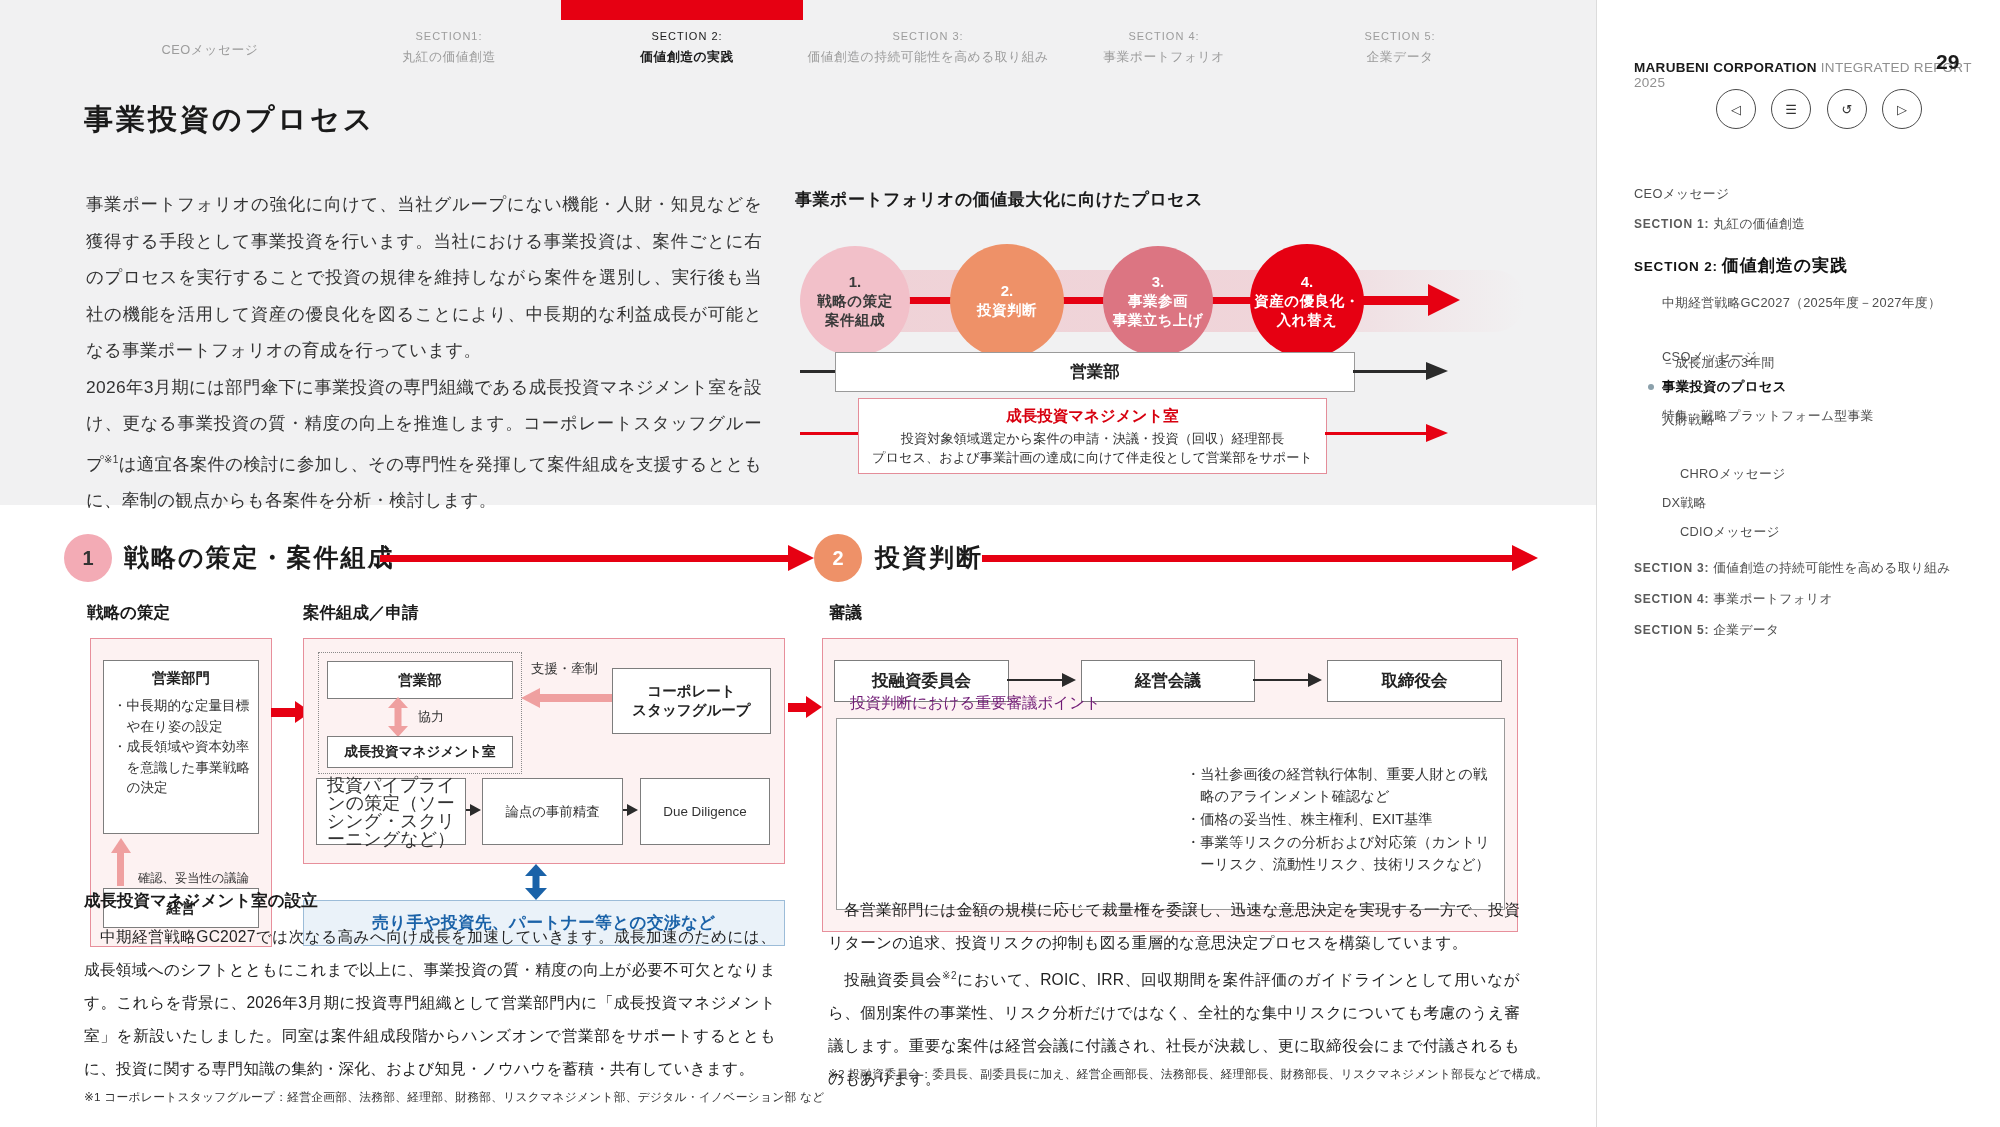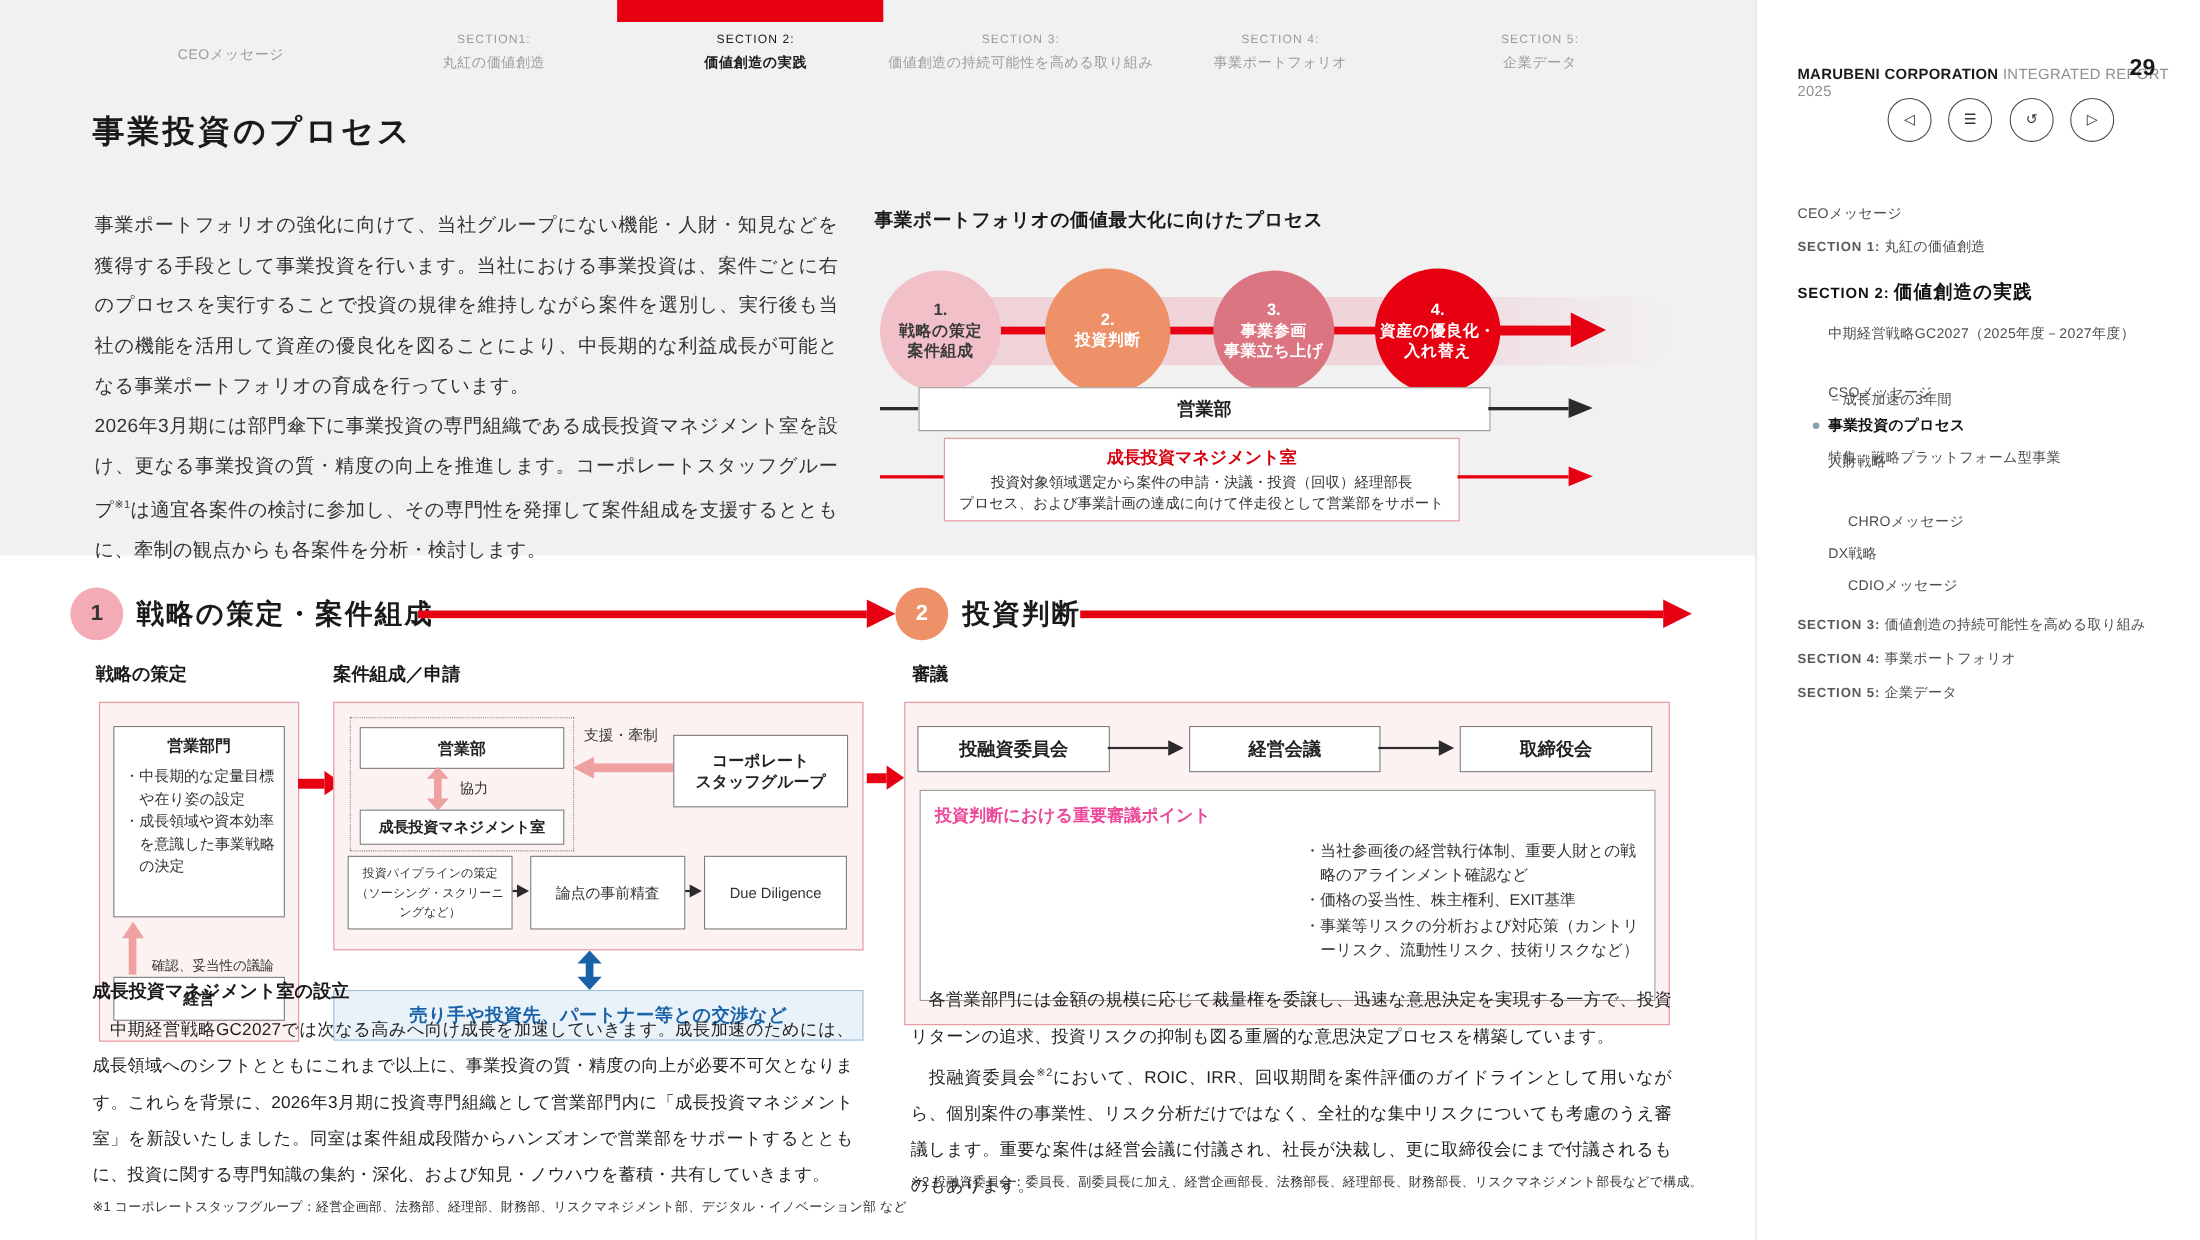--- a/index.html
+++ b/index.html
@@ -209,21 +209,21 @@
 
   <div class="smalllabel" style="left:531px;top:660px;font-size:13.4px;">支援・牽制</div>
   <div class="abs" style="left:540px;top:694px;width:72px;height:8px;background:#efa0a0;"></div>
   <div class="abs" style="left:521px;top:688px;width:0;height:0;border-top:10px solid transparent;border-bottom:10px solid transparent;border-right:19px solid #efa0a0;"></div>
   <div class="wbox" style="left:612px;top:668px;width:157px;height:64px;display:flex;flex-direction:column;align-items:center;justify-content:center;">
     <div class="bt">コーポレート</div>
     <div class="bt">スタッフグループ</div>
   </div>
 
   <div class="wbox" style="left:316px;top:778px;width:148px;height:65px;display:flex;align-items:center;justify-content:center;text-align:center;">
-    <span style="font-size:11px;color:#333;line-height:18px;padding:0 5px;">投資パイプラインの策定（ソーシング・スクリーニングなど）</span>
+    <span style="font-size:18px;color:#333;line-height:18px;padding:0 5px;">投資パイプラインの策定（ソーシング・スクリーニングなど）</span>
   </div>
   <div class="shaft-black" style="left:466px;top:809px;width:8px;height:2px;"></div>
   <div class="tri-r" style="left:470px;top:804px;border-top:6px solid transparent;border-bottom:6px solid transparent;border-left:11px solid #2b2b2b;"></div>
   <div class="wbox" style="left:482px;top:778px;width:139px;height:65px;display:flex;align-items:center;justify-content:center;">
     <span style="font-size:13.4px;color:#333;">論点の事前精査</span>
   </div>
   <div class="shaft-black" style="left:623px;top:809px;width:8px;height:2px;"></div>
   <div class="tri-r" style="left:627px;top:804px;border-top:6px solid transparent;border-bottom:6px solid transparent;border-left:11px solid #2b2b2b;"></div>
   <div class="wbox" style="left:640px;top:778px;width:128px;height:65px;display:flex;align-items:center;justify-content:center;">
     <span style="font-size:13.4px;color:#333;">Due Diligence</span>
@@ -250,21 +250,21 @@
   <div class="tri-r" style="left:1062px;top:673px;border-top:7px solid transparent;border-bottom:7px solid transparent;border-left:14px solid #2b2b2b;"></div>
   <div class="wbox" style="left:1081px;top:660px;width:172px;height:40px;display:flex;align-items:center;justify-content:center;">
     <span style="font-size:16.5px;font-weight:700;color:#222;">経営会議</span>
   </div>
   <div class="shaft-black" style="left:1253px;top:679px;width:55px;height:2px;"></div>
   <div class="tri-r" style="left:1308px;top:673px;border-top:7px solid transparent;border-bottom:7px solid transparent;border-left:14px solid #2b2b2b;"></div>
   <div class="wbox" style="left:1327px;top:660px;width:173px;height:40px;display:flex;align-items:center;justify-content:center;">
     <span style="font-size:16.5px;font-weight:700;color:#222;">取締役会</span>
   </div>
   <div class="pointsbox" style="left:836px;top:718px;width:667px;height:190px;"></div>
-  <div class="abs" style="left:850px;top:731px;font-size:15.5px;font-weight:700;color:#ec4899;">投資判断における重要審議ポイント</div>
+  <div class="abs" style="left:850px;top:693px;font-size:15.5px;font-weight:400;color:#701a75;">投資判断における重要審議ポイント</div>
   <div class="pbullets" style="left:1186px;top:763px;width:308px;">
     <div>・当社参画後の経営執行体制、重要人財との戦略のアラインメント確認など</div>
     <div>・価格の妥当性、株主権利、EXIT基準</div>
     <div>・事業等リスクの分析および対応策（カントリーリスク、流動性リスク、技術リスクなど）</div>
   </div>
 
   <div class="bhead" style="left:84px;top:890px;">成長投資マネジメント室の設立</div>
   <div class="btext" style="left:84px;top:920px;width:692px;">
     <p>　中期経営戦略GC2027では次なる高みへ向け成長を加速していきます。成長加速のためには、成長領域へのシフトとともにこれまで以上に、事業投資の質・精度の向上が必要不可欠となります。これらを背景に、2026年3月期に投資専門組織として営業部門内に「成長投資マネジメント室」を新設いたしました。同室は案件組成段階からハンズオンで営業部をサポートするとともに、投資に関する専門知識の集約・深化、および知見・ノウハウを蓄積・共有していきます。</p>
   </div>

